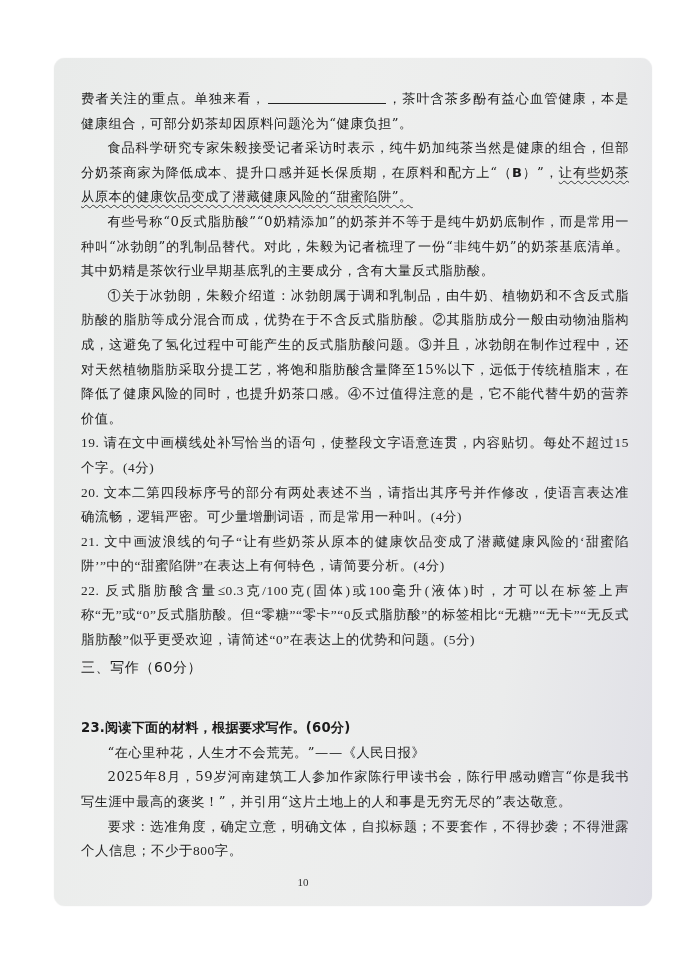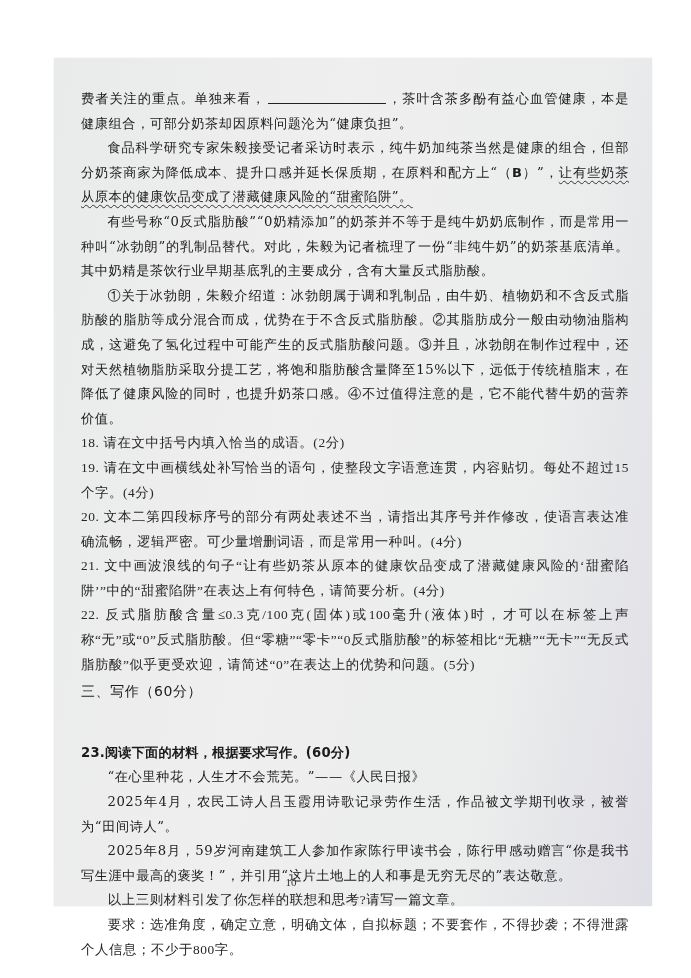--- a/index.html
+++ b/index.html
@@ -11,20 +11,21 @@
       overflow: hidden;
     }
     .paper {
       position: absolute;
       left: 54px;
       top: 58px;
       width: 598px;
       height: 848px;
       background: linear-gradient(100deg, #e9ebea 0%, #eeefee 40%, #ebecec 75%, #dfdfe6 100%);
       box-shadow: 0 0 1px rgba(0,0,0,0.15);
+      border-radius: 11px;
     }
     .content {
       position: absolute;
       left: 27px;
       top: 29px;
       width: 548px;
       font-family: "DejaVu Serif", "Liberation Serif", serif;
       color: #1b1b1b;
       font-size: 13.2px;
       line-height: 24.6px;
@@ -66,21 +67,21 @@
     .q23 {
       font-family: "DejaVu Sans", sans-serif;
       font-weight: bold;
       font-size: 13.2px;
       letter-spacing: 0.2px;
       margin-top: 37px;
     }
     .quote-line { padding-left: 2em; }
     .page-num {
       position: absolute;
-      left: 0;
+      left: 12px;
       width: 474px;
       top: 818px;
       text-align: center;
       font-family: "Liberation Serif", serif;
       font-size: 11px;
       color: #333;
     }
   </style>
 </head>
 <body>
@@ -89,39 +90,36 @@
   <div class="content">
 
     <p class="p"><span>费者关注的重点。单独来看，</span><span class="blank"></span><span>，茶叶含茶多酚有益心血管健康，本是健康组合，可部分奶茶却因原料问题沦为“健康负担”。</span></p>
 
     <p class="p indent"><span>食品科学研究专家朱毅接受记者采访时表示，纯牛奶加纯茶当然是健康的组合，但部分奶茶商家为降低成本、提升口感并延长保质期，在原料和配方上“（</span><span class="answer-b">B</span><span>）”，</span><span class="wavy">让有些奶茶从原本的健康饮品变成了潜藏健康风险的“甜蜜陷阱”。</span></p>
 
     <p class="p indent">有些号称“0反式脂肪酸”“0奶精添加”的奶茶并不等于是纯牛奶奶底制作，而是常用一种叫“冰勃朗”的乳制品替代。对此，朱毅为记者梳理了一份“非纯牛奶”的奶茶基底清单。其中奶精是茶饮行业早期基底乳的主要成分，含有大量反式脂肪酸。</p>
 
     <p class="p indent">①关于冰勃朗，朱毅介绍道：冰勃朗属于调和乳制品，由牛奶、植物奶和不含反式脂肪酸的脂肪等成分混合而成，优势在于不含反式脂肪酸。②其脂肪成分一般由动物油脂构成，这避免了氢化过程中可能产生的反式脂肪酸问题。③并且，冰勃朗在制作过程中，还对天然植物脂肪采取分提工艺，将饱和脂肪酸含量降至15%以下，远低于传统植脂末，在降低了健康风险的同时，也提升奶茶口感。④不过值得注意的是，它不能代替牛奶的营养价值。</p>
 
-    <p class="p q"><span>18.</span> <span>请在文中括号内填入恰当的成语。(2分)</span></p>
 
     <p class="p q"><span>19.</span> <span>请在文中画横线处补写恰当的语句，使整段文字语意连贯，内容贴切。每处不超过15个字。(4分)</span></p>
 
     <p class="p q"><span>20.</span> <span>文本二第四段标序号的部分有两处表述不当，请指出其序号并作修改，使语言表达准确流畅，逻辑严密。可少量增删词语，而是常用一种叫。(4分)</span></p>
 
     <p class="p q"><span>21.</span> <span>文中画波浪线的句子“让有些奶茶从原本的健康饮品变成了潜藏健康风险的‘甜蜜陷阱’”中的“甜蜜陷阱”在表达上有何特色，请简要分析。(4分)</span></p>
 
     <p class="p q"><span>22.</span> <span>反式脂肪酸含量≤0.3克/100克(固体)或100毫升(液体)时，才可以在标签上声称“无”或“0”反式脂肪酸。但“零糖”“零卡”“0反式脂肪酸”的标签相比“无糖”“无卡”“无反式脂肪酸”似乎更受欢迎，请简述“0”在表达上的优势和问题。(5分)</span></p>
 
     <p class="p section">三、写作（60分）</p>
 
     <p class="p q23">23.阅读下面的材料，根据要求写作。(60分)</p>
 
     <p class="p quote-line">“在心里种花，人生才不会荒芜。”——《人民日报》</p>
 
-    <p class="p indent">2025年4月，农民工诗人吕玉霞用诗歌记录劳作生活，作品被文学期刊收录，被誉为“田间诗人”。</p>
 
     <p class="p indent">2025年8月，59岁河南建筑工人参加作家陈行甲读书会，陈行甲感动赠言“你是我书写生涯中最高的褒奖！”，并引用“这片土地上的人和事是无穷无尽的”表达敬意。</p>
 
-    <p class="p indent q">以上三则材料引发了你怎样的联想和思考?请写一篇文章。</p>
 
     <p class="p indent q">要求：选准角度，确定立意，明确文体，自拟标题；不要套作，不得抄袭；不得泄露个人信息；不少于800字。</p>
   </div>
 
   <div class="page-num">10</div>
 </div>
 
 </body></html>

